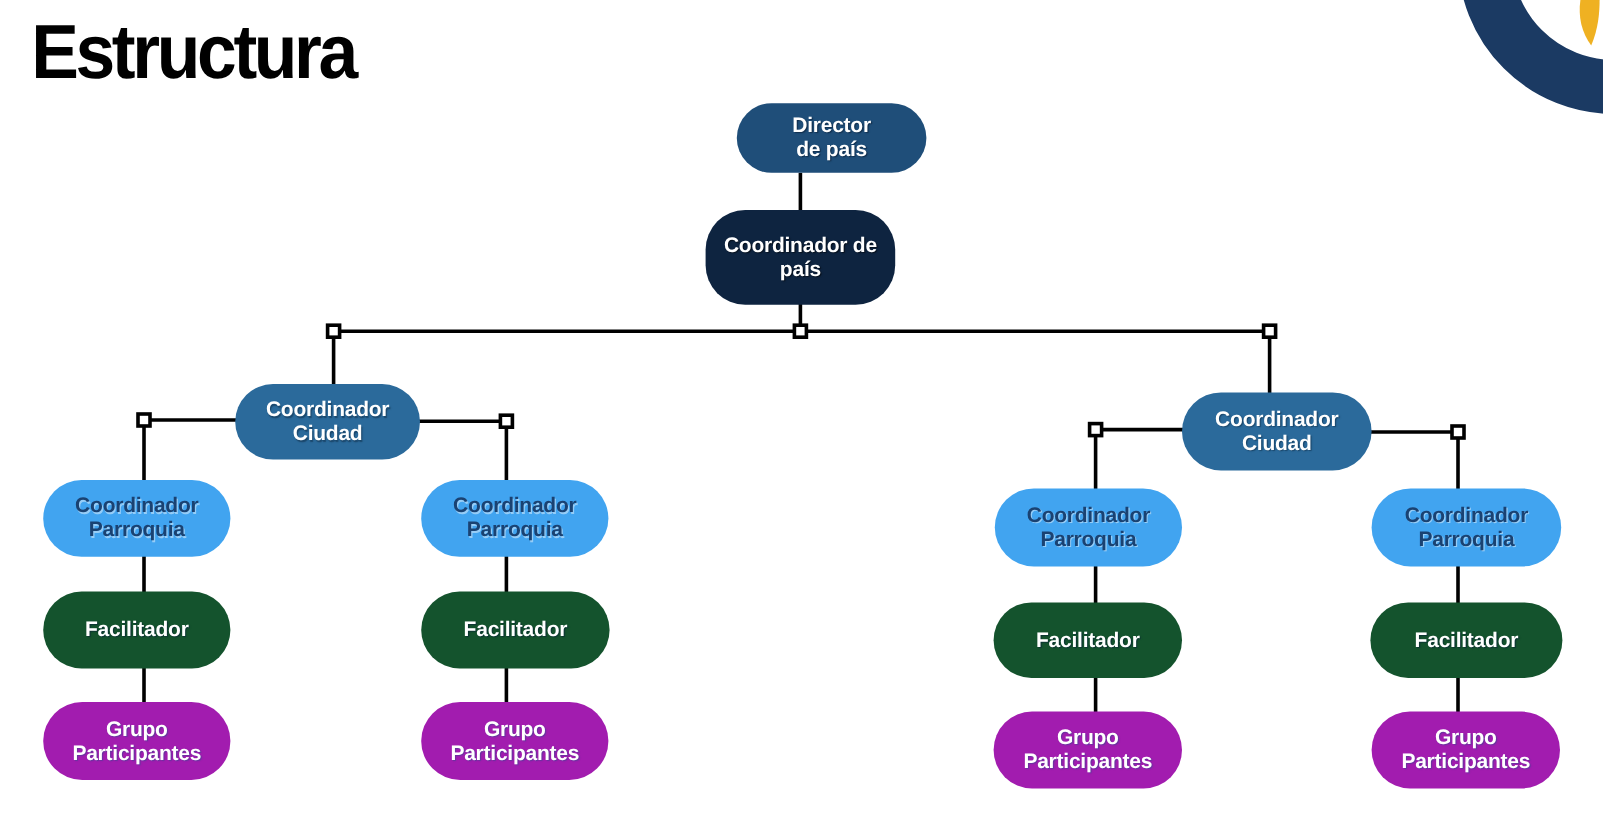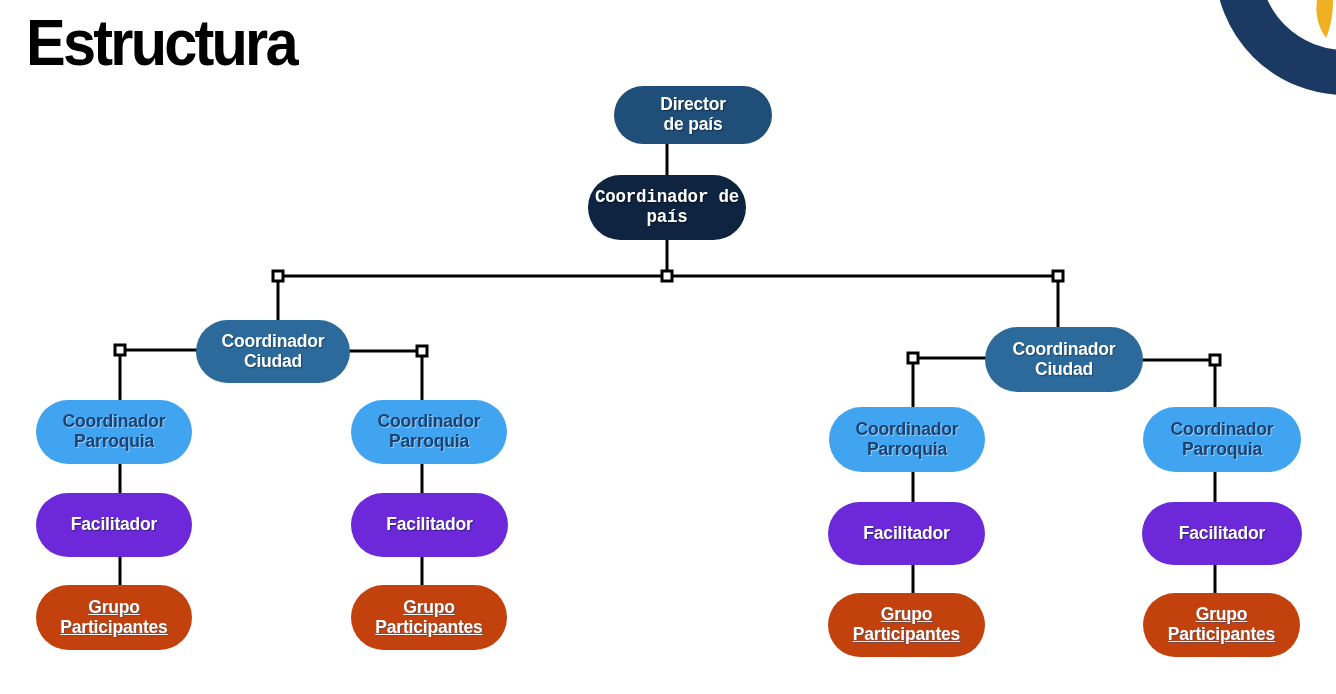--- a/index.html
+++ b/index.html
@@ -34,22 +34,22 @@
     font-size: 17.5px;
     line-height: 1.12;
     letter-spacing: -0.2px;
     white-space: pre-line;
     box-sizing: border-box;
   }
   .lvl-director   { background: #1F4E79; color: #ffffff; text-shadow: 1px 1px 1px rgba(5,20,40,0.55); }
   .lvl-pais       { background: #0E2440; color: #ffffff; text-shadow: 1px 1px 1px rgba(0,0,0,0.55); }
   .lvl-ciudad     { background: #2B6A9B; color: #ffffff; text-shadow: 1px 1px 1px rgba(10,35,60,0.5); }
   .lvl-parroquia  { background: #41A4F0; color: #1A4272; text-shadow: 1px 1px 0 rgba(255,255,255,0.45); }
-  .lvl-facilitador{ background: #6d28d9; color: #ffffff; text-shadow: 1px 1px 1px rgba(5,25,55,0.55); }
-  .lvl-grupo      { background: #c2410c; color: #ffffff; text-shadow: 1px 1px 1px rgba(30,80,140,0.45); text-decoration: underline; }
+  .lvl-facilitador{ background: #14532d; color: #ffffff; text-shadow: 1px 1px 1px rgba(5,25,55,0.55); }
+  .lvl-grupo      { background: #a21caf; color: #ffffff; text-shadow: 1px 1px 1px rgba(30,80,140,0.45); }
   #corner-logo { position: absolute; top: 0; right: 0; }
 </style>
 </head>
 <body>
 
 <div id="canvas">
 
   <div id="slide-title">Estructura</div>
 
   <svg id="connectors" width="1336" height="694" viewBox="0 0 1336 694">
@@ -83,21 +83,21 @@
       <rect x="115" y="345" width="10" height="10"></rect>
       <rect x="417" y="346" width="10" height="10"></rect>
       <rect x="908" y="353" width="10" height="10"></rect>
       <rect x="1210" y="355" width="10" height="10"></rect>
     </g>
   </svg>
 
   <div class="node lvl-director" style="left:614px; top:86px; width:158px; height:58px; border-radius:29px;">Director
 de país</div>
 
-  <div class="node lvl-pais" style="left:588px; top:175px; width:158px; height:65px; border-radius:33px;font-family:Liberation Mono, monospace;">Coordinador de
+  <div class="node lvl-pais" style="left:588px; top:175px; width:158px; height:79px; border-radius:33px;">Coordinador de
 país</div>
 
   <div class="node lvl-ciudad" style="left:196px; top:320px; width:154px; height:63px; border-radius:32px;">Coordinador
 Ciudad</div>
 
   <div class="node lvl-ciudad" style="left:985px; top:327px; width:158px; height:65px; border-radius:33px;">Coordinador
 Ciudad</div>
 
   <div class="node lvl-parroquia" style="left:36px; top:400px; width:156px; height:64px; border-radius:32px;">Coordinador
 Parroquia</div>

